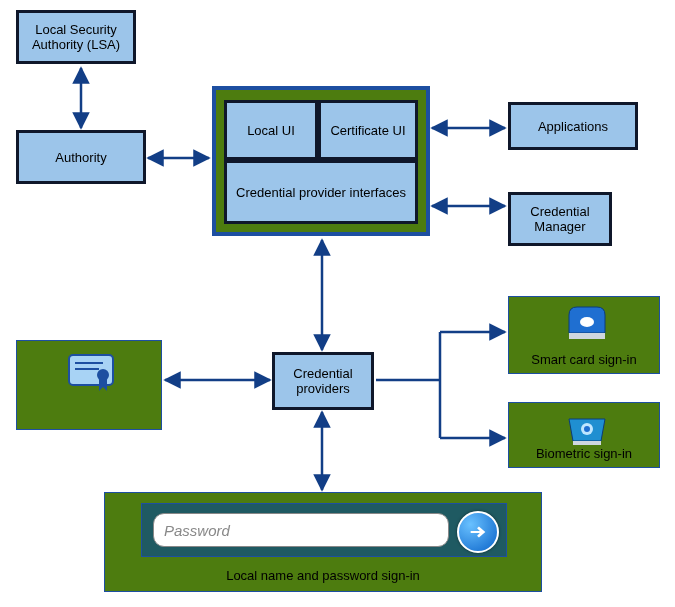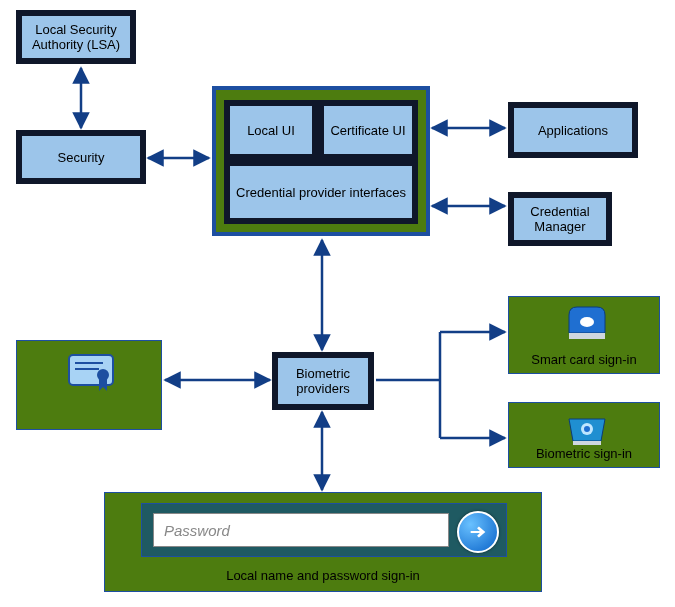--- a/index.html
+++ b/index.html
@@ -1,23 +1,23 @@
 <!DOCTYPE html>
 <html><head>
 <meta charset="utf-8">
 <style>
   html,body{margin:0;padding:0;background:#fff;font-family:Verdana,Geneva,sans-serif;font-size:13px;color:#000}
   .canvas{position:relative;width:675px;height:607px}
-  .box{position:absolute;border:6px solid #0f172a;background:#9cc5ea;padding:6px;text-align:center;display:flex;align-items:center;justify-content:center;box-sizing:border-box}
+  .box{position:absolute;border:3px solid #0f172a;background:#9cc5ea;padding:6px;text-align:center;display:flex;align-items:center;justify-content:center;box-sizing:border-box}
   .panel{position:absolute;border:1px solid #1d4fa1;background:#4d7c0f;box-sizing:border-box}
   .plabel{position:absolute;text-align:center;width:100%}
   svg.layer{position:absolute;left:0;top:0;width:675px;height:607px;pointer-events:none}
   .icon{position:absolute}
   .pwbar{position:absolute;background:#1f5a62;border:1px solid #1d4fa1;box-sizing:border-box}
-  .pwfield{position:absolute;background:#fff;border:1px solid #888;border-radius:0;color:#888;font-style:italic;display:flex;align-items:center;padding:0 10px;box-sizing:border-box;font-size:15px}
+  .pwfield{position:absolute;background:#fff;border:1px solid #888;border-radius:11px;color:#888;font-style:italic;display:flex;align-items:center;padding:0 10px;box-sizing:border-box;font-size:15px}
   .gobtn{position:absolute;width:38px;height:38px;border-radius:50%;background:radial-gradient(circle at 30% 30%,#69c1ff,#0a63c9);border:2px solid #fff;box-shadow:0 0 3px rgba(0,0,0,.5);display:flex;align-items:center;justify-content:center}
   .gobtn svg{width:22px;height:22px}
 </style>
 </head>
 <body>
 
 <div class="canvas">
 
   <svg class="layer">
     <defs>
@@ -40,42 +40,42 @@
       <line x1="440" y1="332" x2="440" y2="438"></line>
       <line x1="440" y1="332" x2="505" y2="332" marker-end="url(#ah)"></line>
       <line x1="440" y1="438" x2="505" y2="438" marker-end="url(#ah)"></line>
     </g>
   </svg>
 
   <div class="box" style="left:16px;top:10px;width:120px;height:54px">
       <span>Local Security Authority (LSA)</span>
     </div>
   <div class="box" style="left:16px;top:130px;width:130px;height:54px">
-      <span>Security</span>
+      <span>Authority</span>
     </div>
-  <div class="box" style="left:508px;top:102px;width:130px;height:56px">
+  <div class="box" style="left:508px;top:102px;width:130px;height:48px">
       <span>Applications</span>
     </div>
   <div class="box" style="left:508px;top:192px;width:104px;height:54px">
       <span>Credential Manager</span>
     </div>
 
   <div class="panel" style="left:212px;top:86px;width:218px;height:150px;border-width:4px"></div>
   <div class="box" style="left:224px;top:100px;width:94px;height:60px">
       <span>Local UI</span>
     </div>
   <div class="box" style="left:318px;top:100px;width:100px;height:60px">
       <span>Certificate UI</span>
     </div>
   <div class="box" style="left:224px;top:160px;width:194px;height:64px">
       <span>Credential provider interfaces</span>
     </div>
 
   <div class="box" style="left:272px;top:352px;width:102px;height:58px">
-      <span>Biometric providers</span>
+      <span>Credential providers</span>
     </div>
 
   <div class="panel" style="left:16px;top:340px;width:146px;height:90px">
     <svg class="icon" style="left:48px;top:8px" width="52" height="44">
       <rect x="4" y="6" width="44" height="30" rx="4" fill="#a8d3f5" stroke="#1d4fa1" stroke-width="2"></rect>
       <line x1="10" y1="14" x2="38" y2="14" stroke="#1d4fa1" stroke-width="2"></line>
       <line x1="10" y1="20" x2="34" y2="20" stroke="#1d4fa1" stroke-width="2"></line>
       <circle cx="38" cy="26" r="6" fill="#1d4fa1"></circle>
       <path d="M34 30 L34 42 L38 38 L42 42 L42 30 Z" fill="#1d4fa1"></path>
     </svg>

